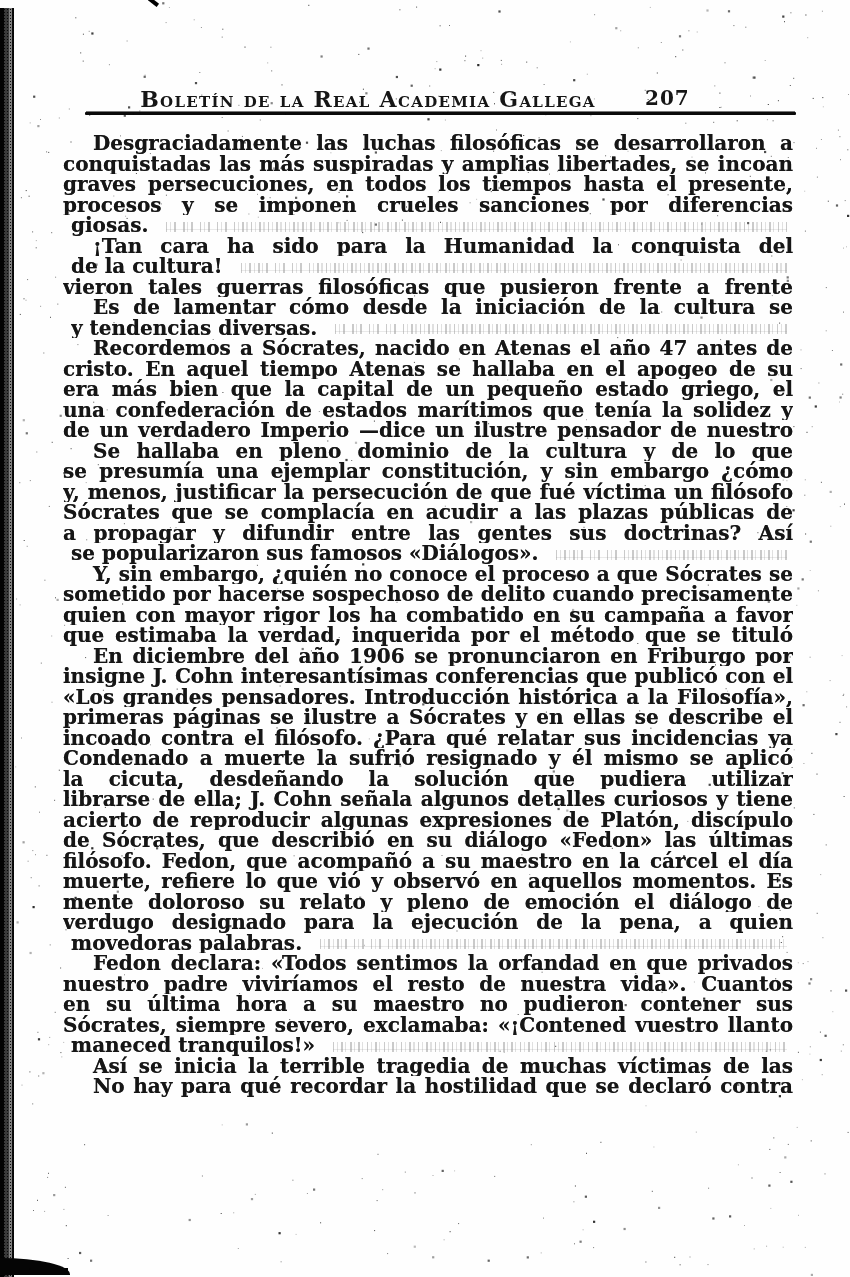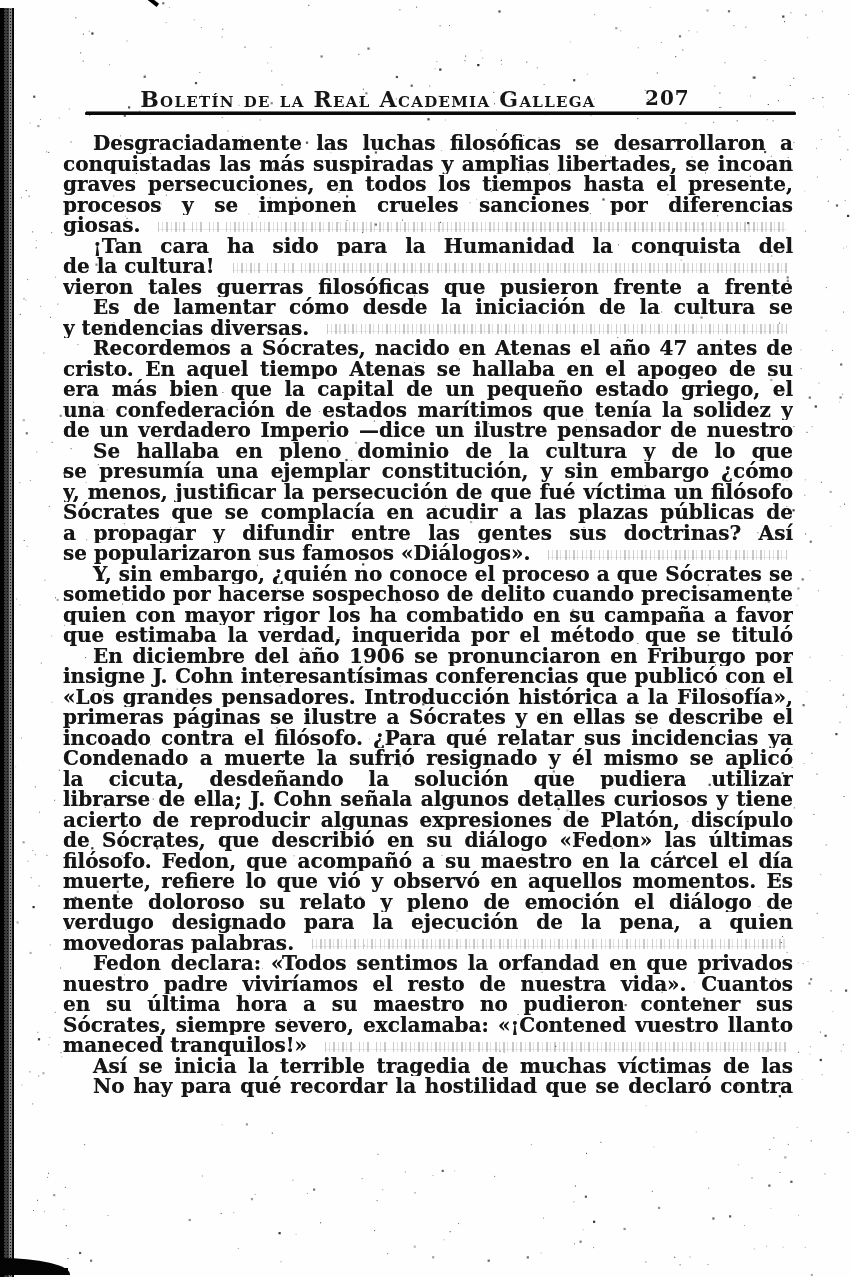--- a/index.html
+++ b/index.html
@@ -30,21 +30,21 @@
     position:absolute; left:63px; top:133px; width:730px;
     font-size:20px; font-weight:700; color:var(--ink);
     text-shadow:0 0 .4px rgba(20,20,20,.7);
   }
   .line {
     height:20.5px; line-height:20.5px; overflow:hidden;
     text-align:justify; text-align-last:justify;
   }
   .line.first { text-indent:30px; }
   .line.last  { text-align-last:left; }
-  .line.ghostline { display:flex; text-align-last:left; }
+  .line.ghostline { display:flex; text-align-last:left;margin-left:8px; }
   .line.ghostline span:first-child { flex:0 0 auto; white-space:pre; }
   .it { font-style:italic; }
   
   .ghost {
     flex:1 1 auto; height:10px; align-self:center;
     margin:3px 6px 0 18px; opacity:.42; filter:blur(.45px);
     background-image:
       repeating-linear-gradient(90deg, rgba(30,30,30,.55) 0 1.5px, transparent 1.5px 4px,
         rgba(30,30,30,.32) 4px 5px, transparent 5px 8.5px),
       repeating-linear-gradient(0deg, transparent 0 2px, rgba(0,0,0,.2) 2px 3.5px, transparent 3.5px 10px);

